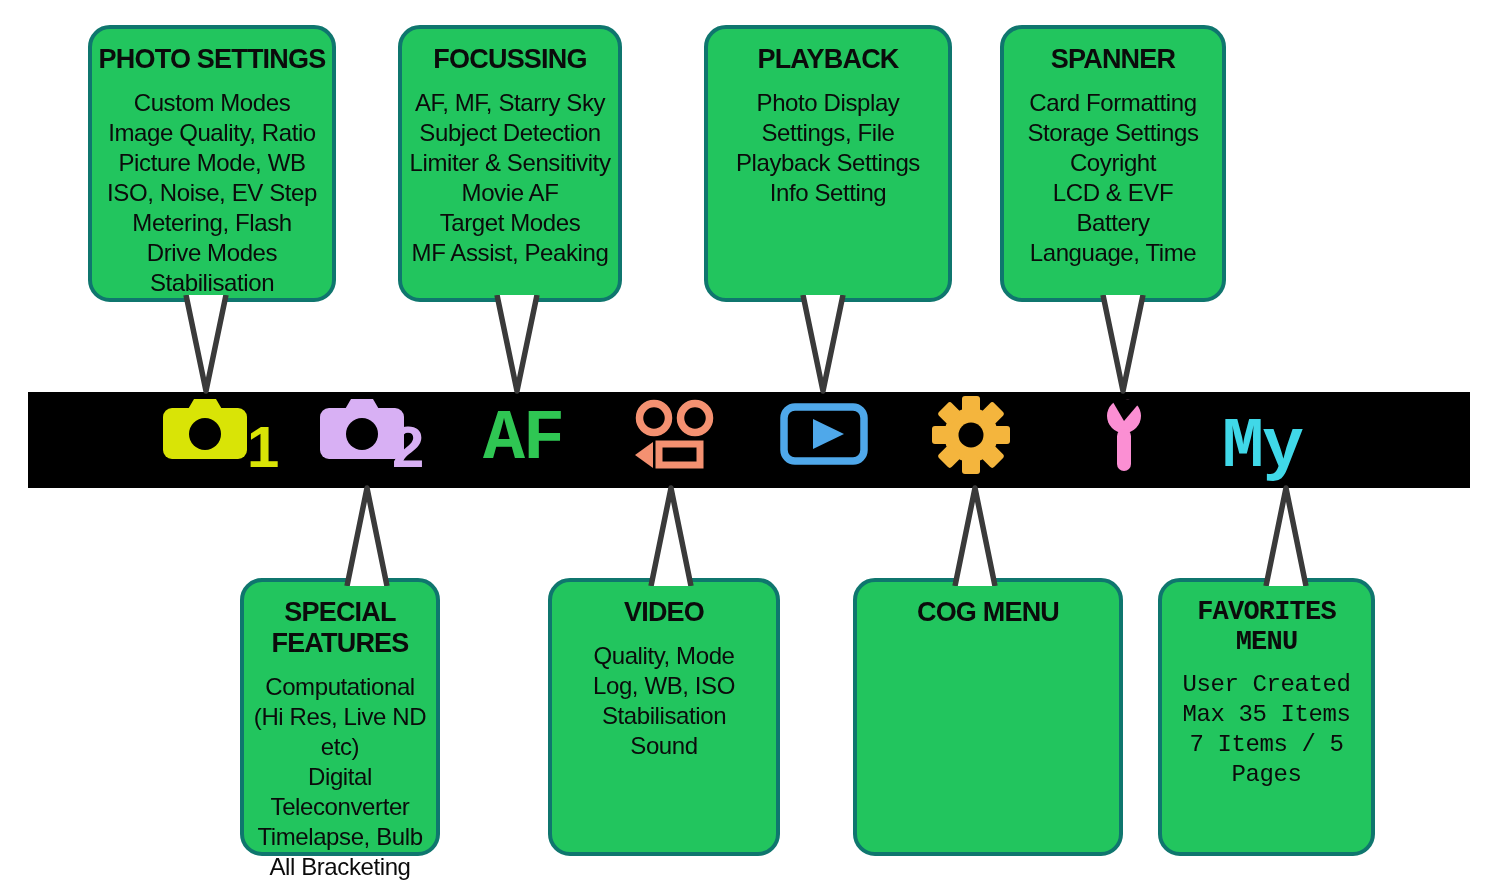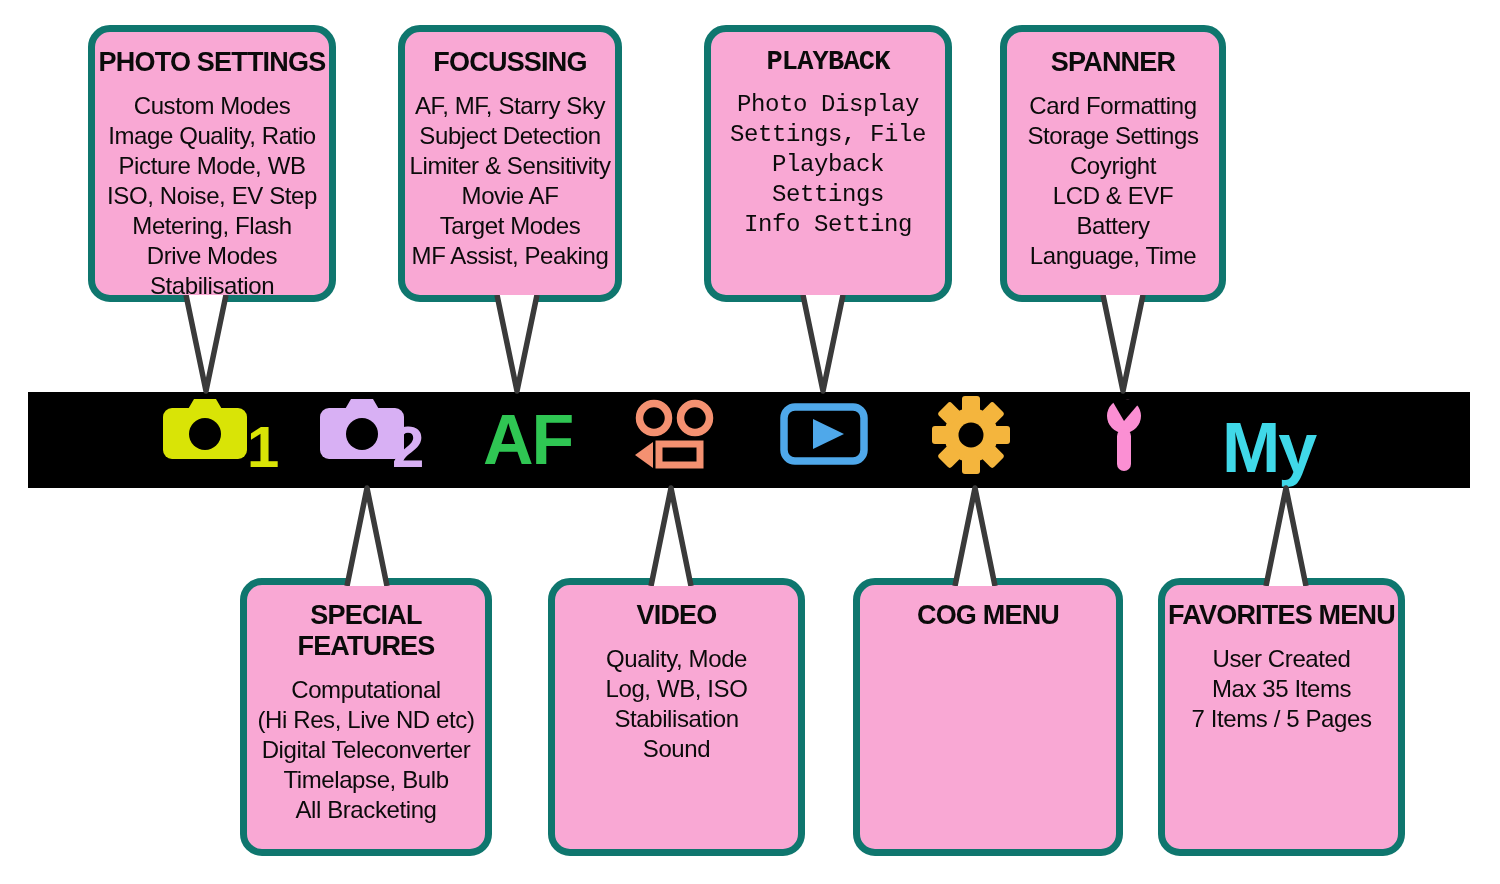--- a/index.html
+++ b/index.html
@@ -1,51 +1,51 @@
 <!DOCTYPE html>
 <html><head>
 <meta charset="utf-8">
 <style>
   html,body{margin:0;padding:0;background:#ffffff;}
   .canvas{position:relative;width:1500px;height:884px;background:#ffffff;overflow:hidden;
           font-family:"Liberation Sans",sans-serif;}
 
   
   .menu-bar{position:absolute;left:28px;top:392px;width:1442px;height:96px;background:#000000;}
-  .menu-item{position:absolute;display:flex;align-items:center;justify-content:flex-start;}
+  .menu-item{position:absolute;display:flex;align-items:center;justify-content:flex-start;font-family:Liberation Mono, monospace;}
   .text-icon{font-weight:bold;font-size:70px;letter-spacing:-2px;line-height:96px;}
   .sub{position:absolute;font-weight:bold;font-size:58px;line-height:58px;}
 
   
   .p-cam1{left:135px;top:7px;}
   .p-sub1{left:219px;top:26px;}
   .p-cam2{left:292px;top:7px;}
   .p-sub2{left:364px;top:26px;}
   .p-af{left:455px;top:0;height:96px;}
   .p-movie{left:605px;top:6px;}
   .p-play{left:752px;top:11px;}
   .p-cog{left:904px;top:4px;}
   .p-span{left:1071px;top:5px;}
   .p-my{left:1194px;top:0;height:112px;}
 
   
-  .callout{position:absolute;background:#f9a8d4;border:7px solid #0f766e;border-radius:22px;
+  .callout{position:absolute;background:#22c55e;border:4px solid #0f766e;border-radius:22px;
            box-sizing:border-box;text-align:center;z-index:1;}
   .callout .title{font-weight:bold;font-size:27px;margin-top:15px;letter-spacing:-0.8px;color:#0b0b0b;}
   .callout .lines{font-size:24px;line-height:30px;margin-top:13px;white-space:pre-line;
                   letter-spacing:-0.4px;color:#0b0b0b;}
 
   .c-photo{left:88px;top:25px;width:248px;height:277px;}
   .c-focus{left:398px;top:25px;width:224px;height:277px;}
-  .c-play{left:704px;top:25px;width:248px;height:277px;font-family:Liberation Mono, monospace;}
+  .c-play{left:704px;top:25px;width:248px;height:277px;}
   .c-span{left:1000px;top:25px;width:226px;height:277px;}
-  .c-special{left:240px;top:578px;width:252px;height:278px;}
-  .c-video{left:548px;top:578px;width:257px;height:278px;}
+  .c-special{left:240px;top:578px;width:200px;height:278px;}
+  .c-video{left:548px;top:578px;width:232px;height:278px;}
   .c-cog{left:853px;top:578px;width:270px;height:278px;}
-  .c-fav{left:1158px;top:578px;width:247px;height:278px;}
+  .c-fav{left:1158px;top:578px;width:217px;height:278px;font-family:Liberation Mono, monospace;}
 
   
   .tail{position:absolute;z-index:2;}
   .t-photo{left:174px;top:295px;}
   .t-focus{left:485px;top:295px;}
   .t-play{left:791px;top:295px;}
   .t-span{left:1091px;top:295px;}
   .t-special{left:335px;top:484px;}
   .t-video{left:639px;top:484px;}
   .t-cog{left:943px;top:484px;}

